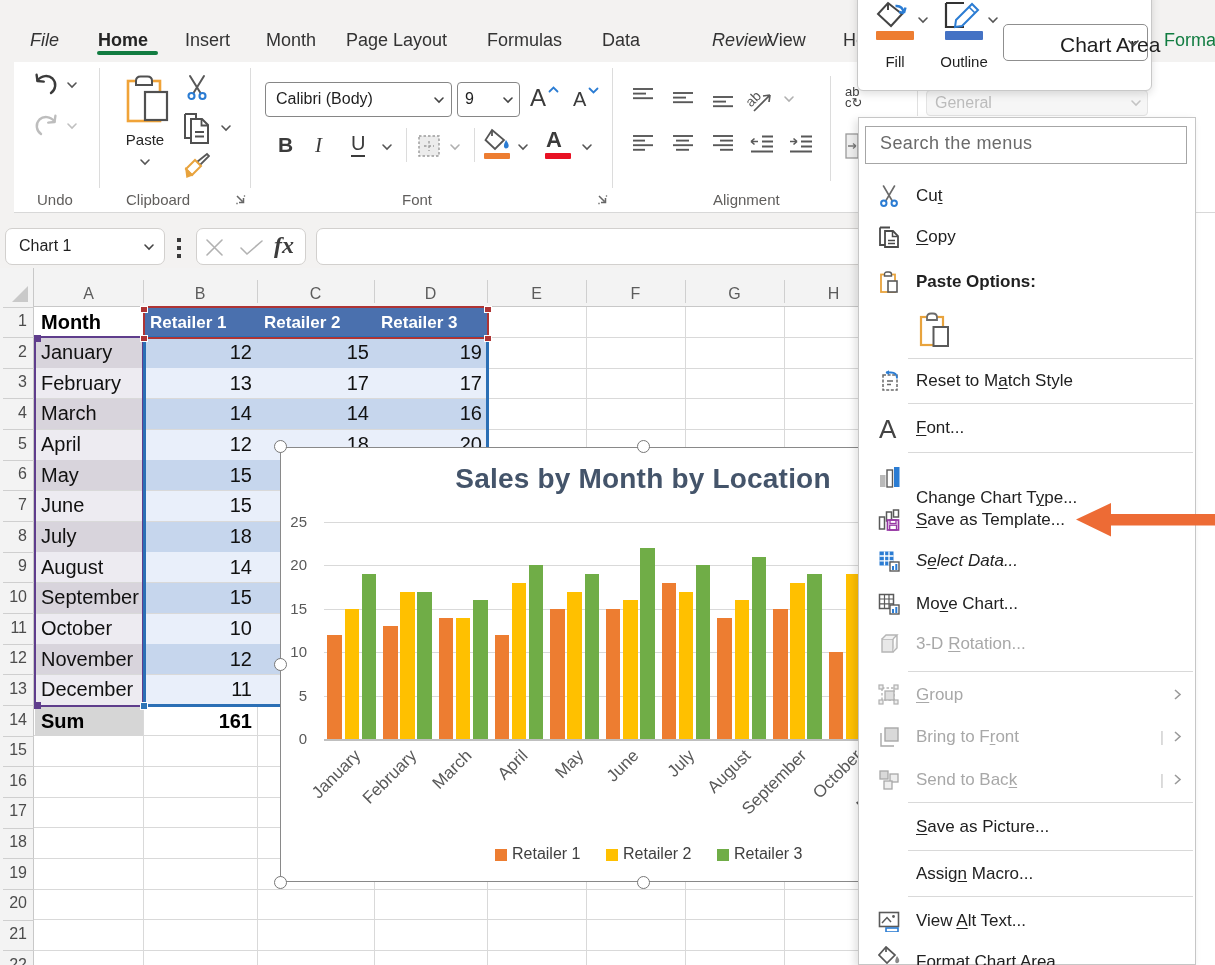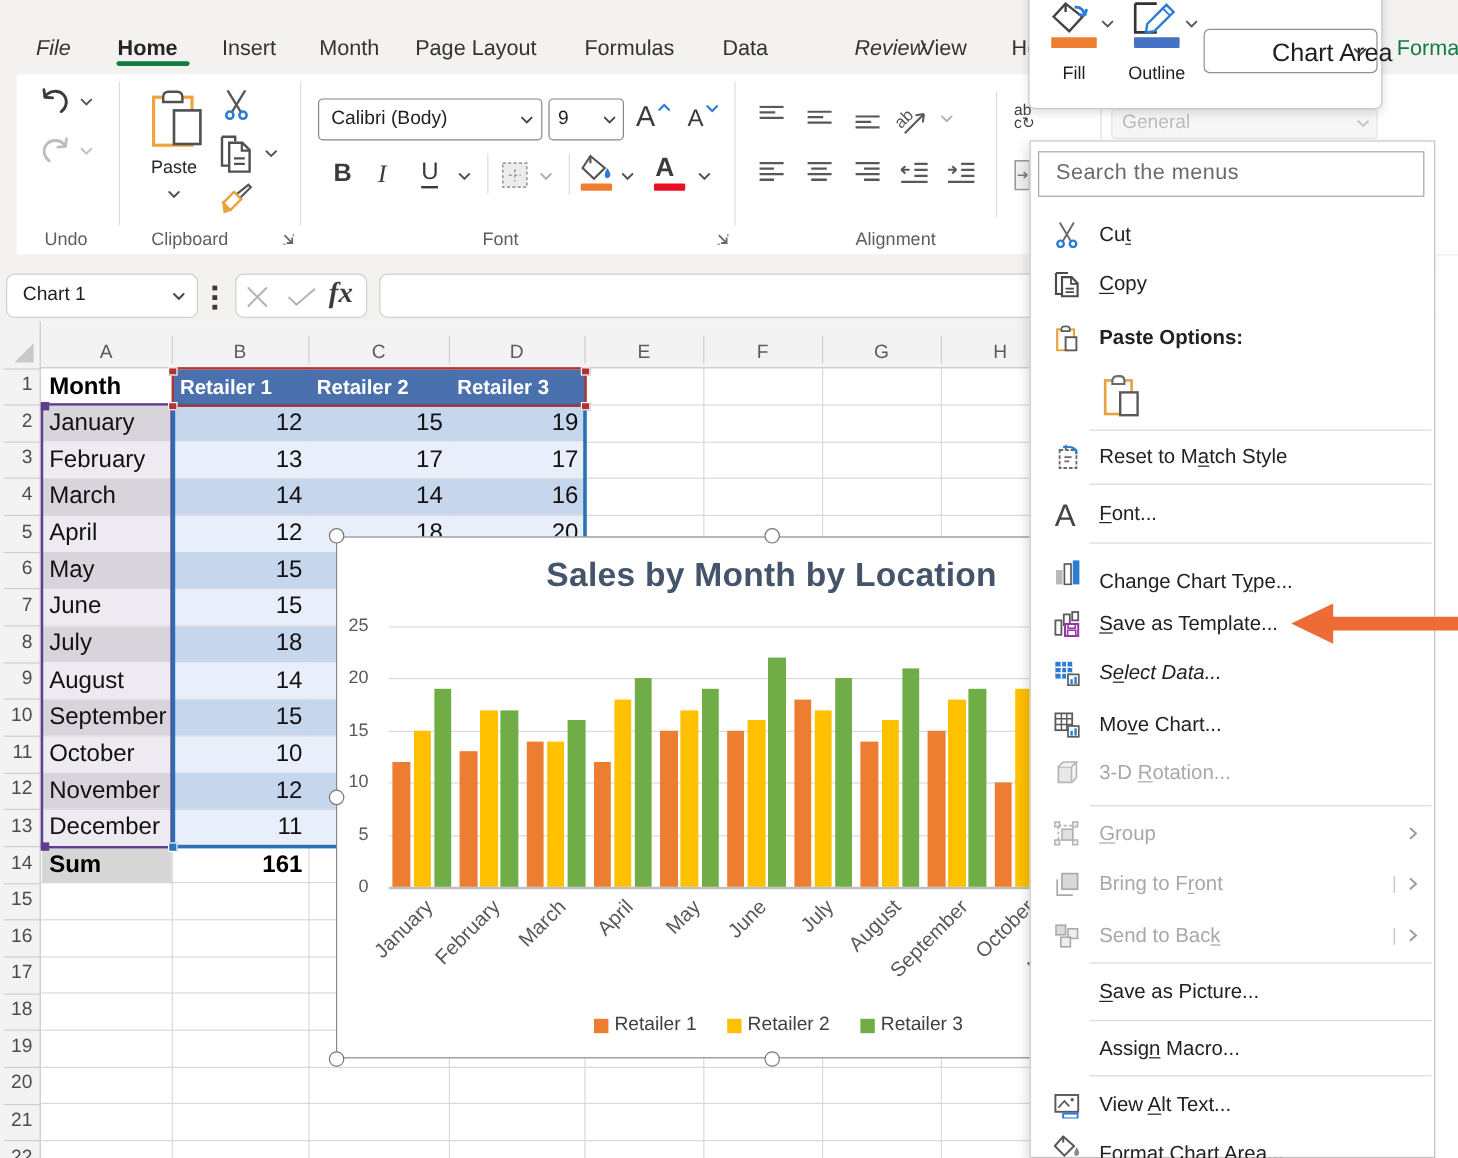--- a/index.html
+++ b/index.html
@@ -509,21 +509,21 @@
 <div class="mi" style="top:381px;">Reset to M<u>a</u>tch Style</div>
 <div class="sep" style="top:403.2px"></div>
 <div class="ab" style="left:879px;top:414px;font-size:26px;color:#444">A</div>
 <div class="mi" style="top:427.8px;"><u>F</u>ont...</div>
 <div class="sep" style="top:452.1px"></div>
 <svg class="ab" style="left:878px;top:465.7px" width="22" height="22" viewBox="0 0 22 22">
     <rect x="2" y="9" width="5.5" height="12" fill="#b9b9b9"></rect>
 <rect x="9" y="4" width="5.5" height="17" fill="#fff" stroke="#5a5a5a" stroke-width="1.4"></rect>
 <rect x="16" y="1" width="5.5" height="20" fill="#2b7cd3"></rect>
   </svg>
-<div class="mi" style="top:485px;">Change Chart T<u>y</u>pe...</div>
+<div class="mi" style="top:498px;">Change Chart T<u>y</u>pe...</div>
 <svg class="ab" style="left:878px;top:508.6px" width="22" height="22" viewBox="0 0 22 22">
     <rect x="1.5" y="8" width="5" height="12" fill="none" stroke="#5a5a5a" stroke-width="1.5"></rect>
 <rect x="8.5" y="3" width="5" height="9" fill="none" stroke="#5a5a5a" stroke-width="1.5"></rect>
 <rect x="15.5" y="1" width="5" height="7" fill="none" stroke="#5a5a5a" stroke-width="1.5"></rect>
 <rect x="9.5" y="11" width="11" height="10" fill="#fff" stroke="#9637a4" stroke-width="1.7"></rect>
 <rect x="12" y="11" width="6" height="3.5" fill="none" stroke="#9637a4" stroke-width="1.3"></rect>
 <rect x="11.7" y="16.2" width="6.8" height="4.8" fill="none" stroke="#9637a4" stroke-width="1.3"></rect>
   </svg>
 <div class="mi" style="top:519.6px;"><u>S</u>ave as Template...</div>
 <svg class="ab" style="left:878px;top:550.1px" width="22" height="22" viewBox="0 0 22 22">

